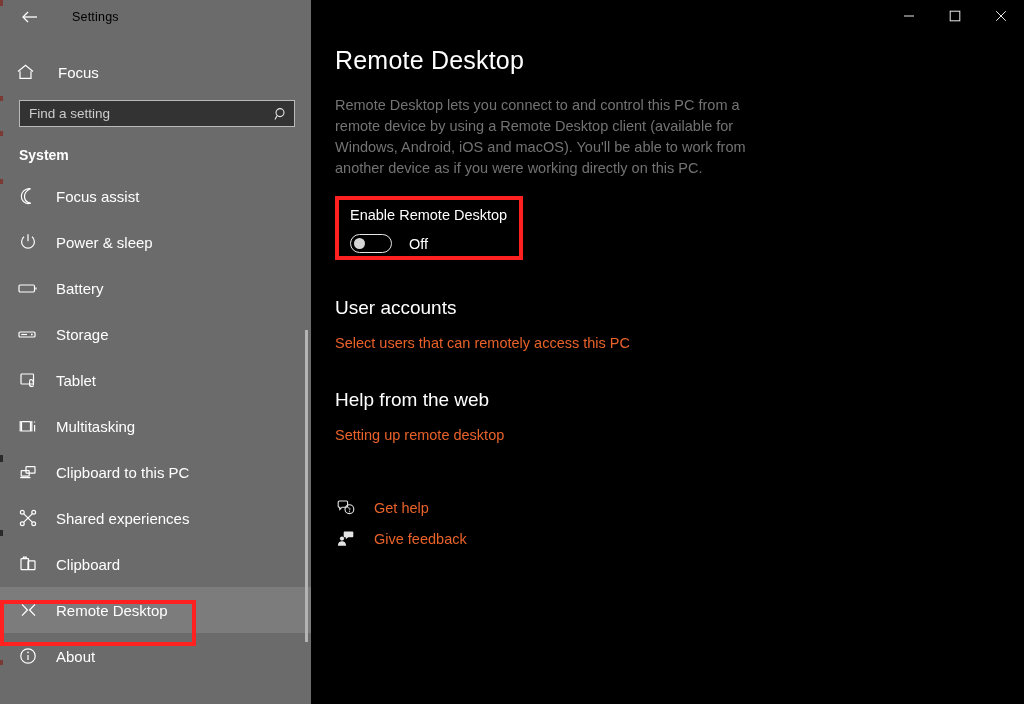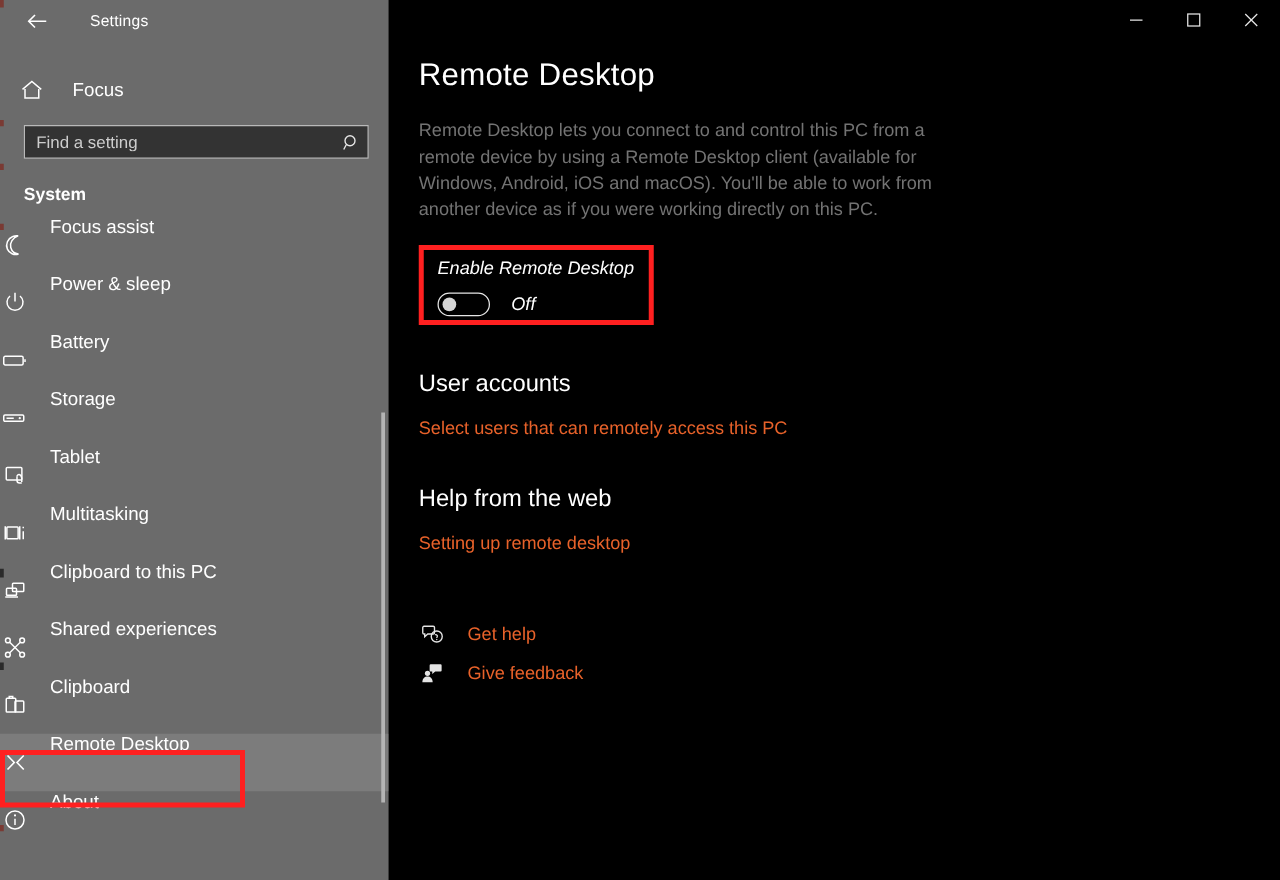--- a/index.html
+++ b/index.html
@@ -32,21 +32,21 @@
   .back-arrow {
     width: 26px; height: 26px;
     display: flex; align-items: center; justify-content: center;
     color: #ffffff;
     font-size: 16px;
     line-height: 1;
   }
   .back-arrow svg { display:block; }
   #settings-title {
     margin-left: 30px;
-    color: #ffffff;
+    color: #000000;
     font-size: 12.5px;
     letter-spacing: .2px;
   }
 
   #home-row {
     height: 36px;
     display: flex;
     align-items: center;
     padding-left: 16px;
     margin-top: 20px;
@@ -84,20 +84,22 @@
     color: #ffffff;
     font-size: 14px;
     font-weight: bold;
   }
 
   #nav-list { margin-top: 10px; }
   .nav-item {
     position: relative;
     height: 46px;
     display: flex;
+    align-items: center;
+    padding-left: 16px;
     cursor: default;
   }
   .nav-item .nav-ic {
     width: 24px;
     display: flex;
     align-items: center;
     justify-content: center;
     color: #ffffff;
     flex: none;
   }
@@ -159,21 +161,20 @@
   }
 
   
   #enable-block {
     position: relative;
     margin-top: 17px;
     width: 188px;
     height: 64px;
     border: 4px solid #ff2020;
     padding: 7px 0 0 11px;
-    font-style: italic;
   }
   #enable-label {
     color: #ffffff;
     font-size: 14.5px;
   }
   #toggle-row {
     margin-top: 11px;
     display: flex;
     align-items: center;
   }

